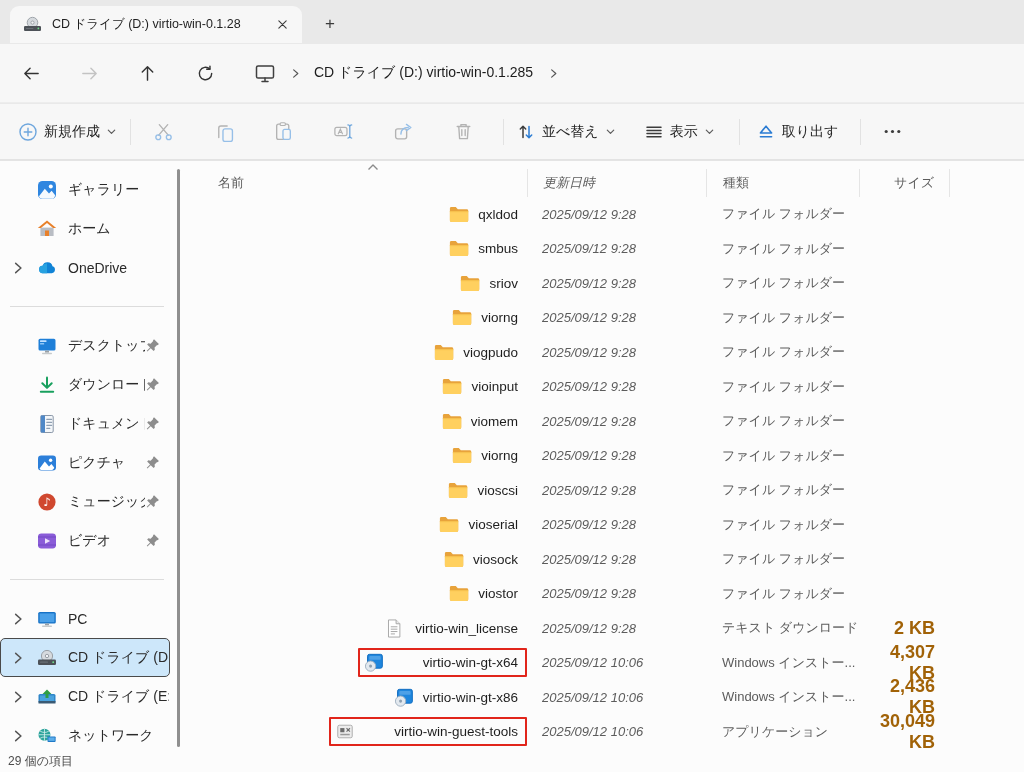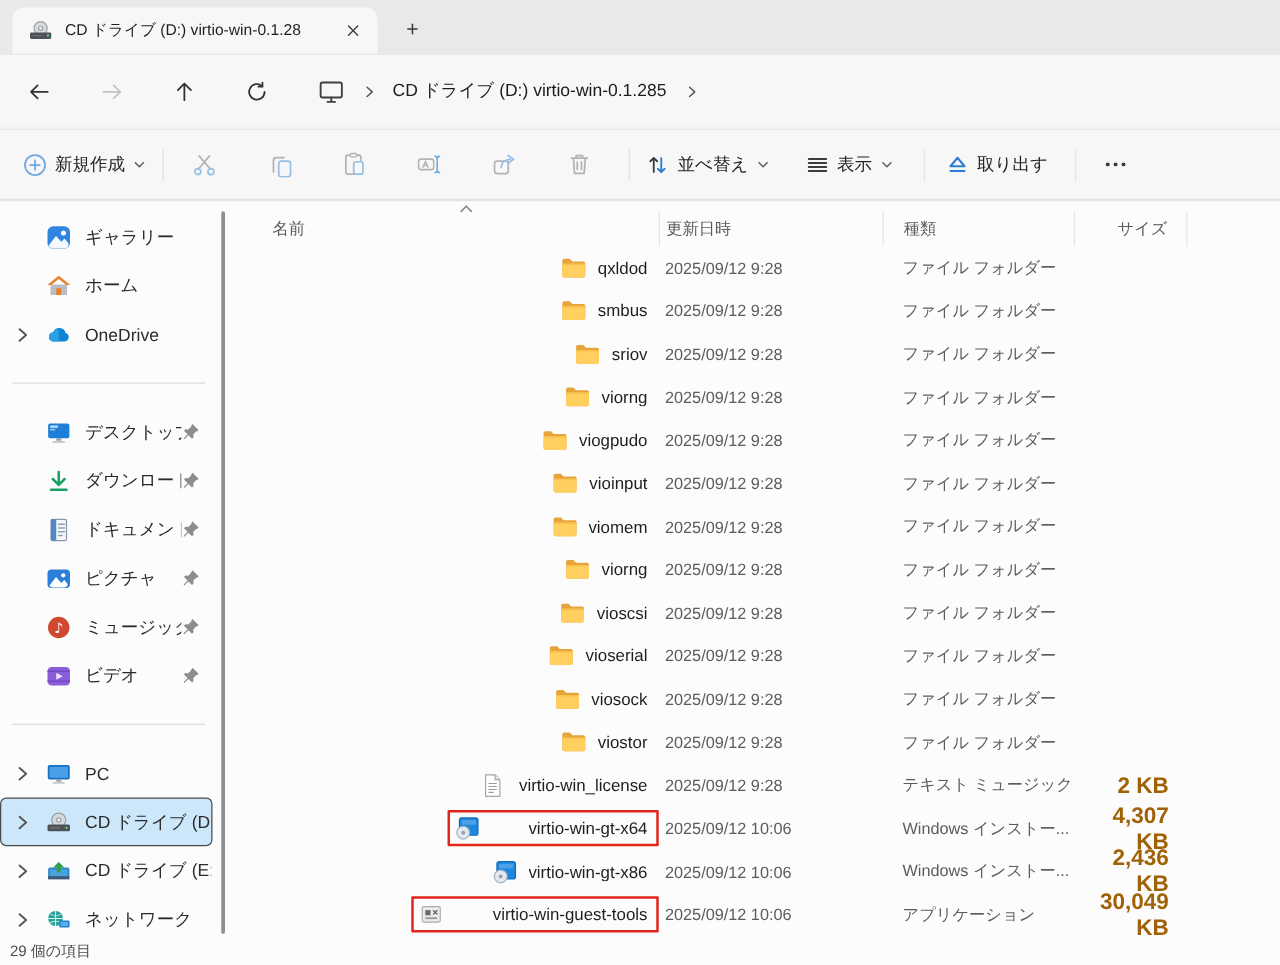--- a/index.html
+++ b/index.html
@@ -59,21 +59,21 @@
   .spin{width:15px;height:15px;margin-right:9px;display:flex;flex:0 0 auto;}
   .sdiv{height:39px;position:relative;}
   .sdiv::after{content:'';position:absolute;left:10px;right:12px;top:19px;height:1px;background:#dcdcdc;}
   .sscroll{position:absolute;left:177px;top:8px;width:3px;height:578px;background:#8f8f8f;border-radius:2px;}
 
   
   .filepane{position:absolute;left:200px;top:0;right:0;bottom:0;}
   .hdr{display:flex;height:28px;margin-top:8px;align-items:center;position:relative;
        font-size:13px;color:#5c5c5c;}
   .c-name{width:327px;padding-left:18px;box-sizing:border-box;}
-  .c-date{width:179px;padding-left:5px;box-sizing:border-box;}
+  .c-date{width:179px;padding-left:15px;box-sizing:border-box;font-style:italic;}
   .c-type{width:153px;padding-left:16px;box-sizing:border-box;}
   .c-size{width:91px;padding-right:15px;box-sizing:border-box;text-align:right;}
   .hdr .c-date,.hdr .c-type,.hdr .c-size{border-left:1px solid #e5e5e5;height:28px;display:flex;align-items:center;}
   .hdr .c-size{border-right:1px solid #e5e5e5;justify-content:flex-end;}
   .sort-caret{position:absolute;left:166px;top:-7px;width:14px;height:10px;display:flex;}
   .rows{margin-top:0;}
   .row{display:flex;height:34.5px;align-items:center;font-size:13.5px;color:#1e1e1e;}
   .row .c-date,.row .c-type{color:#5c5c5c;font-size:13px;}
   .row .c-size{color:#a16207;font-size:18px;font-weight:bold;}
   .row .c-name{padding-left:8px;display:flex;align-items:center;justify-content:flex-end;}
@@ -686,21 +686,21 @@
                   <svg viewBox="0 0 16 20" width="16" height="19">
                     <path d="M2.2 1h8l4 4v14h-12Z" fill="#fff" stroke="#a5a5a5"></path>
                     <path d="M10.2 1v4h4" fill="#ececec" stroke="#a5a5a5"></path>
                     <path d="M4.6 8.2h7M4.6 10.7h7M4.6 13.2h7M4.6 15.7h4.4" stroke="#9a9a9a" stroke-width=".9"></path>
                   </svg>
                 </span>
                 <span class="fname">virtio-win_license</span>
               </span>
             </div>
             <div class="c-date">2025/09/12 9:28</div>
-            <div class="c-type">テキスト ミュージック</div>
+            <div class="c-type">テキスト ダウンロード</div>
             <div class="c-size">2 KB</div>
           </div>
           <div class="row">
             <div class="c-name">
               <span class="name-inner hl">
                 <span class="fic">
                   <svg viewBox="0 0 20 20" width="100%" height="100%">
                     <rect x="3.2" y="1.4" width="15.6" height="14.6" rx="2" fill="#1f86dd" stroke="#0f6cc0"></rect>
                     <rect x="5" y="3.2" width="12" height="4" rx="1" fill="#5aa8ea" opacity=".8"></rect>
                     <circle cx="6.4" cy="13.8" r="5.4" fill="#e3e9ef" stroke="#9fb0c0"></circle>

